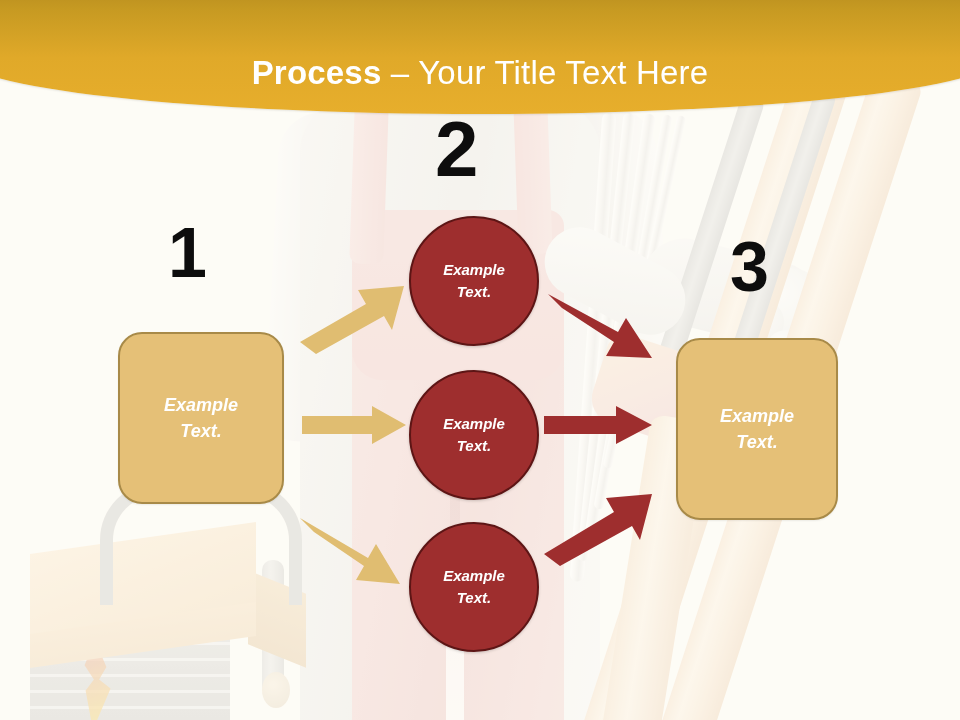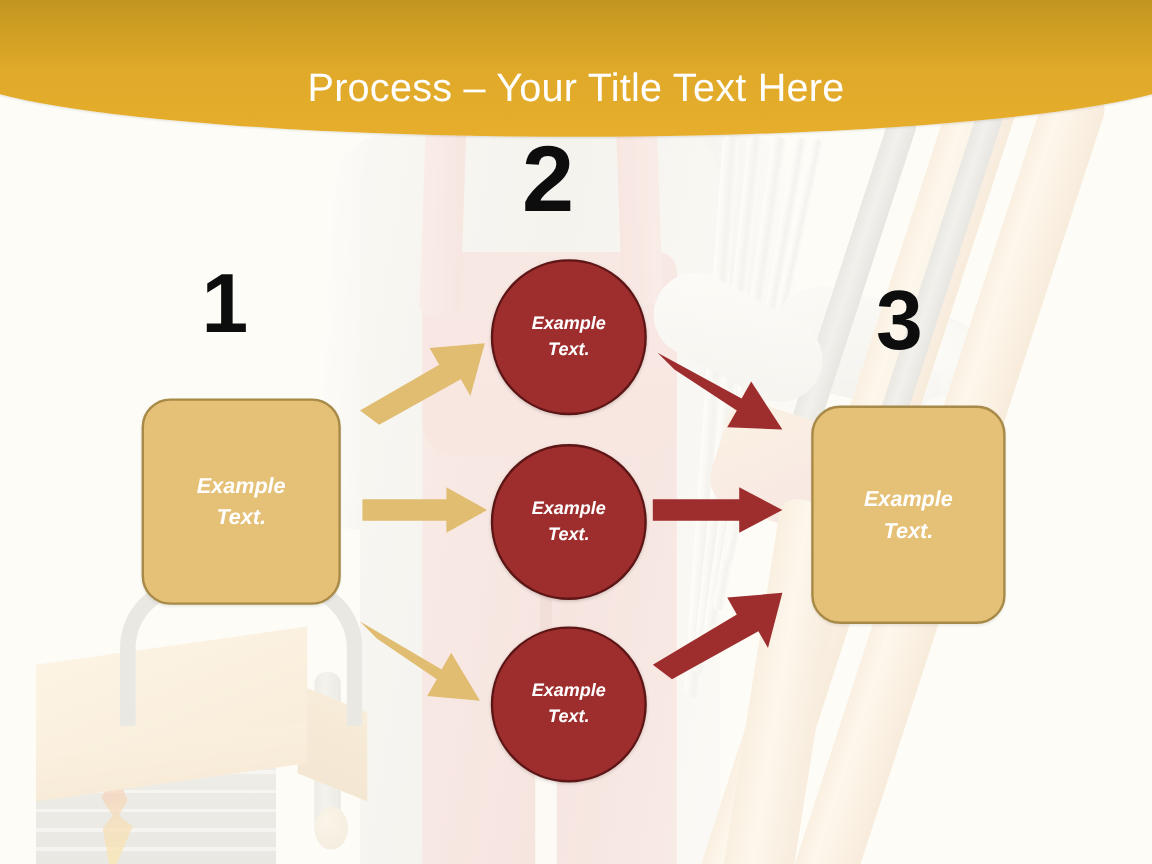--- a/index.html
+++ b/index.html
@@ -187,21 +187,21 @@
     position:absolute;left:-40px;top:-86px;width:1040px;height:200px;
     background:linear-gradient(180deg,#7a5a13 0%,#9b7618 14%,#c79a22 48%,#e0a929 72%,#e7ae2c 100%);
     border-radius:0 0 52% 52% / 0 0 30% 30%;
     box-shadow:0 1px 2px rgba(0,0,0,.10);
   }
   .banner-title{
     position:absolute;left:0;top:54px;width:960px;
     text-align:center;color:#ffffff;
     font-size:33px;letter-spacing:.2px;white-space:nowrap;
   }
-  .banner-title .t-bold{font-weight:normal;}
+  .banner-title .t-bold{font-weight:bold;}
   .banner-title .t-reg{font-weight:normal;}
 
   
   .step-num{
     position:absolute;color:#0d0d0d;font-weight:bold;
     font-size:70px;line-height:1;letter-spacing:-1px;
   }
   #num1{left:168px;top:218px;}
   #num2{left:435px;top:110px;font-size:78px;}
   #num3{left:730px;top:232px;}

